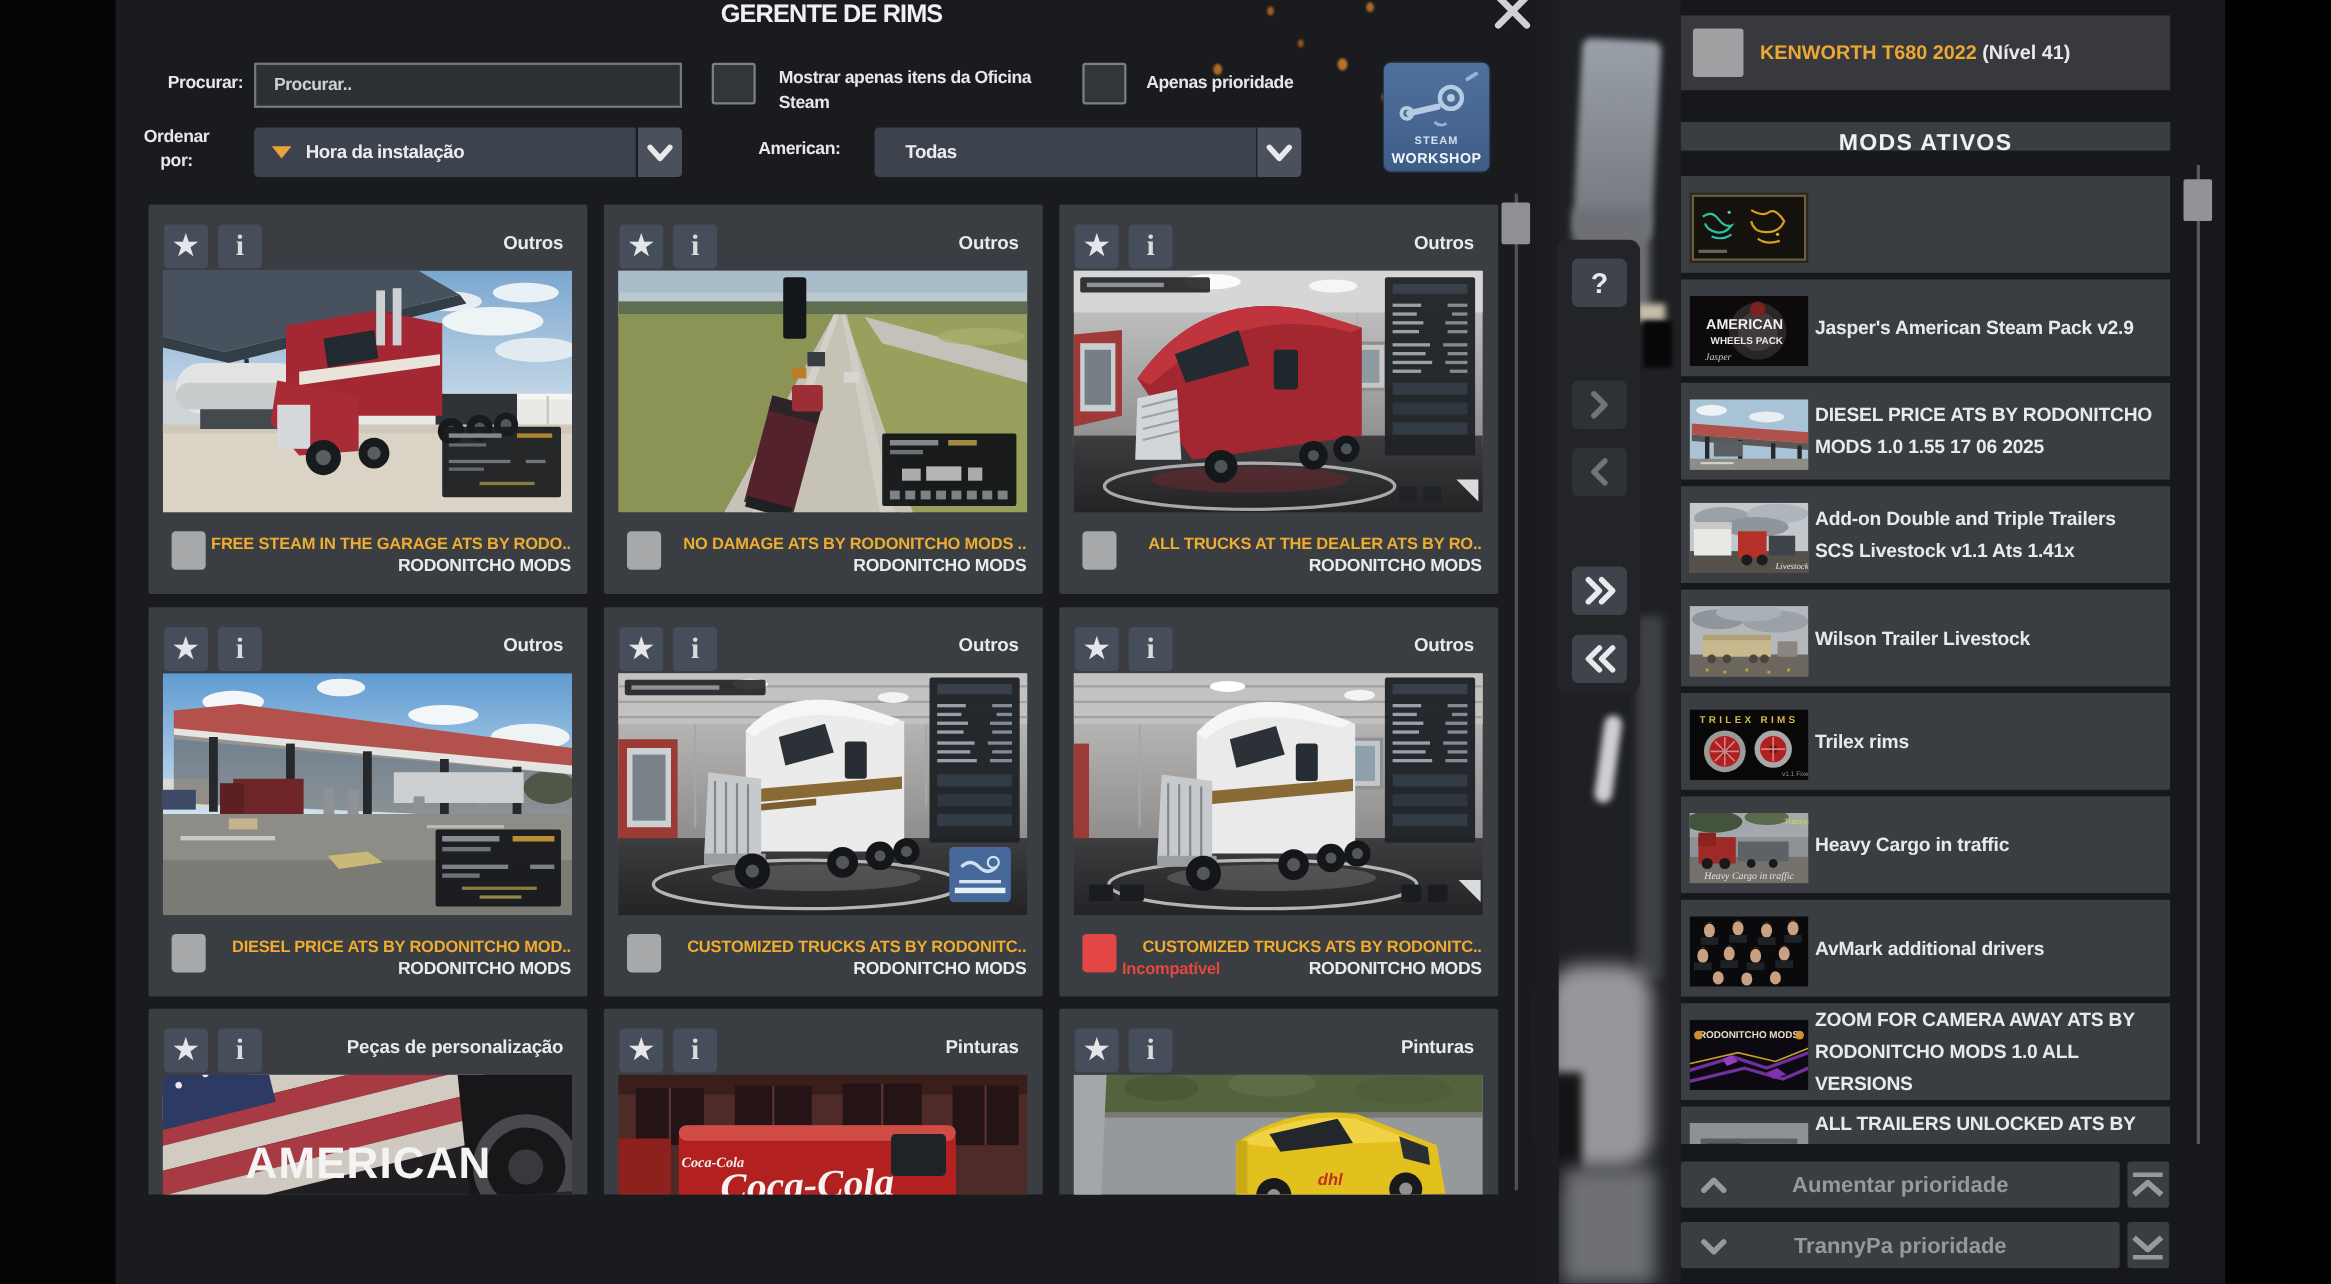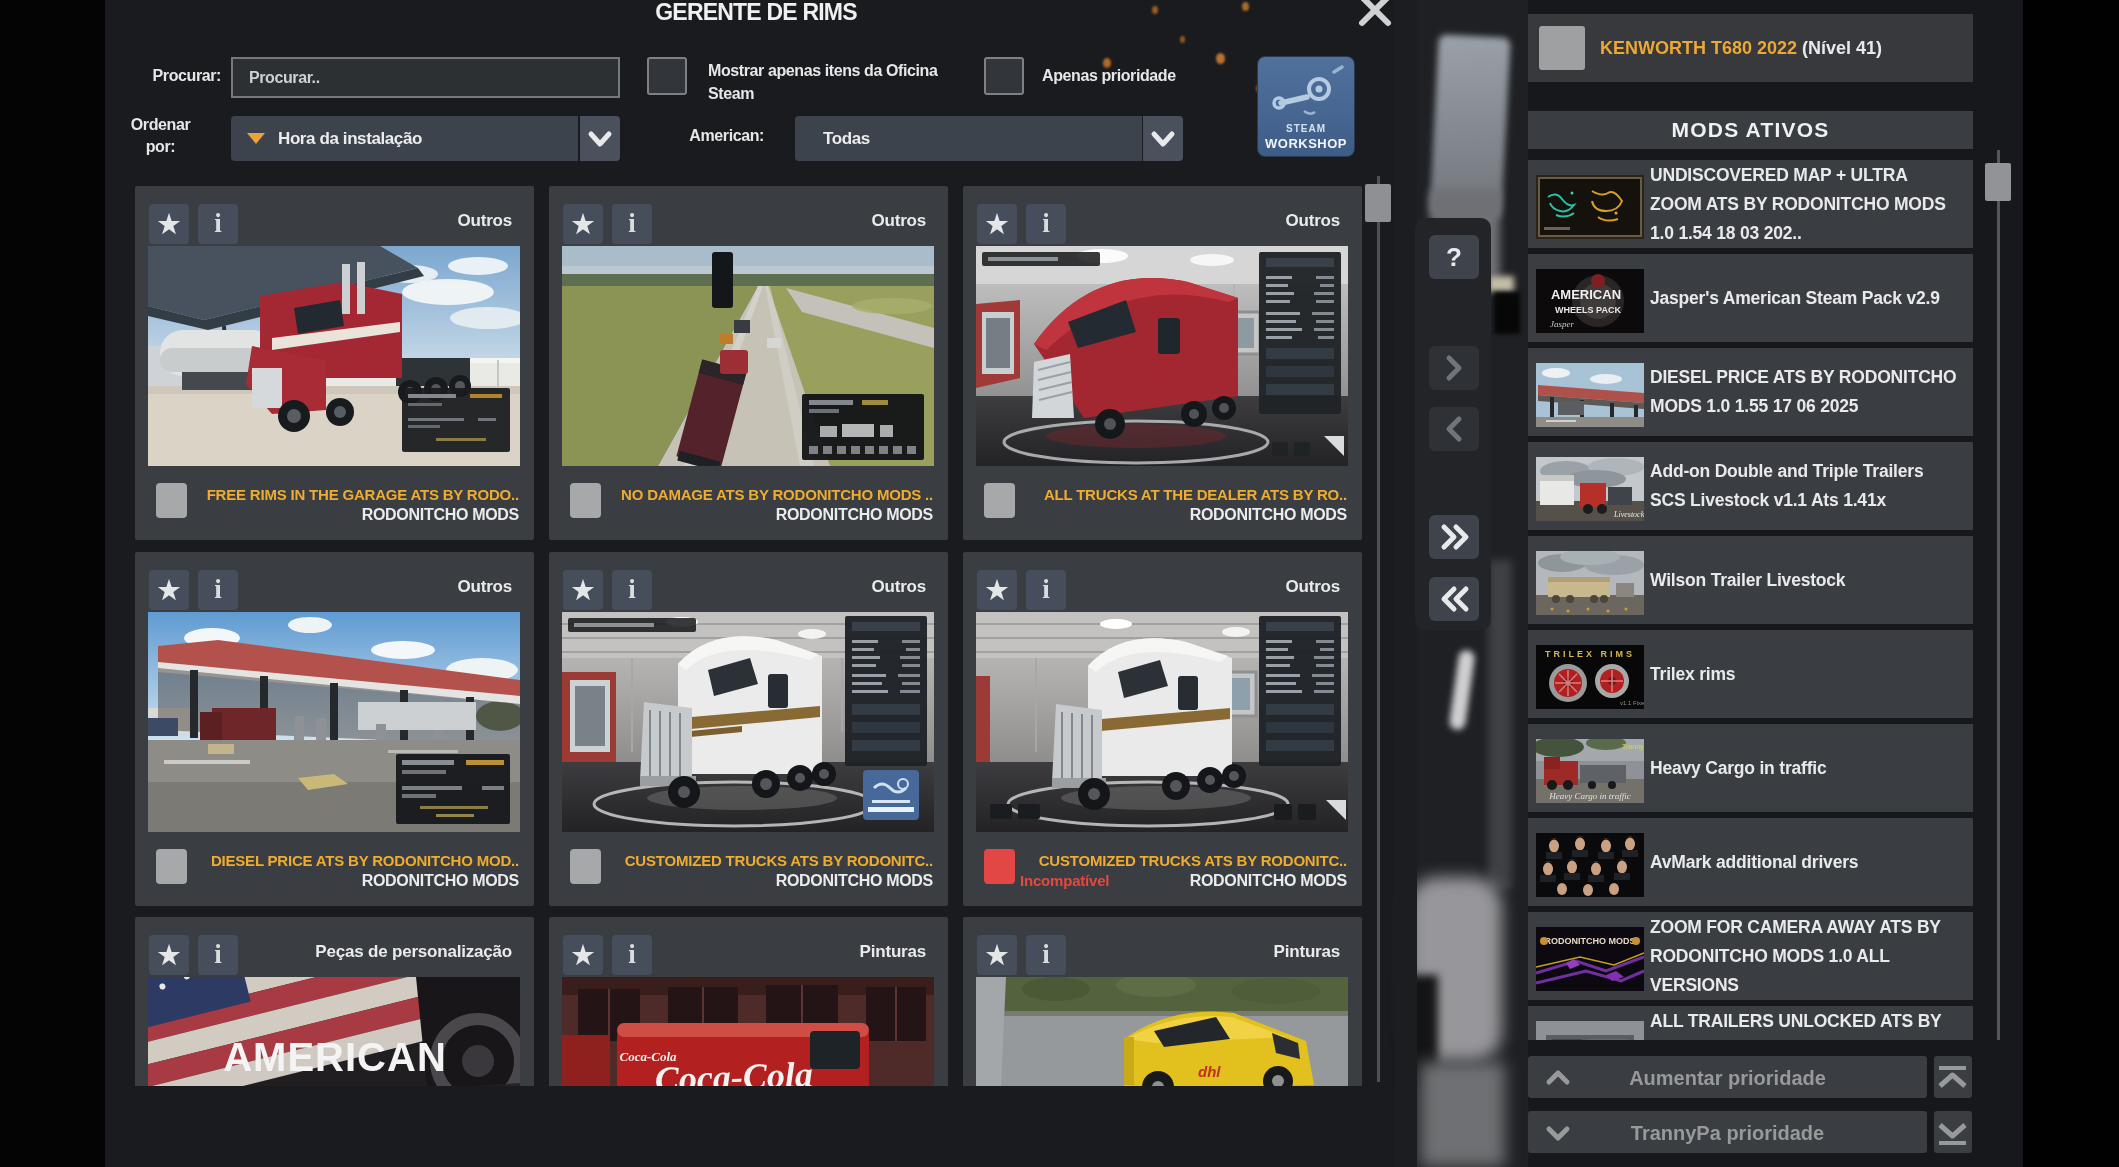--- a/index.html
+++ b/index.html
@@ -81,21 +81,21 @@
 .mbtn { position:absolute; left:14px; width:50px; height:44px; border-radius:6px; }
 .mb-on { background:#3f444c; }
 .mb-off { background:#2e3237; }
 #mq { top:17px; color:#e8e9ea; font-size:26px; font-weight:bold; text-align:center; line-height:44px;}
 
 
 #kbox { left:1528px; top:14px; width:445px; height:68px; background:#37393d; }
 #kcb { position:absolute; left:11px; top:12px; width:46px; height:44px; background:#9fa0a1; border-radius:3px; }
 #ktxt { position:absolute; left:72px; top:0; height:68px; line-height:68px; font-size:18px; font-weight:bold; }
 #ktxt .o { color:#eca834; } #ktxt .w { color:#e8e9ea; }
-#mhdr { left:1528px; top:111px; width:445px; height:38px; background:#3a3d41;
+#mhdr { left:1528px; top:111px; width:445px; height:26px; background:#3a3d41;
   text-align:center; line-height:38px; font-size:21px; font-weight:bold;
   color:#f0f1f2; letter-spacing:1.2px; }
 #mlist { left:1528px; top:160px; width:445px; height:880px; overflow:hidden; }
 .mi { position:absolute; left:0; width:445px; height:88px; background:#3a3d41; }
 .th { position:absolute; left:8px; top:15px; }
 .mtx { position:absolute; left:122px; top:0; width:320px; height:88px;
   display:flex; align-items:center; }
 .mtx span { font-size:17.5px; font-weight:700; color:#e8e9ea; line-height:29px;
   letter-spacing:-0.2px; white-space:nowrap; }
 
@@ -258,21 +258,21 @@
 <rect x="254" y="142" width="108" height="64" rx="2" fill="#1a1c1f" opacity=".94"></rect>
 <rect x="260" y="148" width="48" height="4" fill="#84888e"></rect>
 <rect x="322" y="148" width="32" height="4" fill="#b0852e"></rect>
 <rect x="260" y="157" width="34" height="3" fill="#64696f"></rect>
 <rect x="260" y="172" width="56" height="3" fill="#70757b"></rect>
 <rect x="260" y="179" width="32" height="3" fill="#64696f"></rect>
 <rect x="330" y="172" width="18" height="3" fill="#70757b"></rect>
 <rect x="288" y="192" width="50" height="3" fill="#8a7c42"></rect>
 </svg>
         <div class="cb"></div>
-        <div class="title">FREE RIMS IN THE GARAGE ATS BY RODO..</div>
+        <div class="title">FREE STEAM IN THE GARAGE ATS BY RODO..</div>
         <div class="author">RODONITCHO MODS</div>
       </div>
 <div class="card" style="left:549px;top:186px;">
         <div class="sq star">★</div>
         <div class="sq info">i</div>
         <div class="cat">Outros</div>
         <svg class="img" width="372" height="220" viewBox="0 0 372 220" preserveAspectRatio="none" xmlns="http://www.w3.org/2000/svg">
 <rect x="0" y="0" width="372" height="42" fill="#bcc8d0"></rect>
 <rect x="0" y="0" width="372" height="20" fill="#a9bcCA"></rect>
 <rect x="0" y="28" width="372" height="12" fill="#5e6e51"></rect>
@@ -728,23 +728,20 @@
 <path d="M20,40 q10,4 18,-2"></path>
           </g>
 <g stroke="#d8a020" stroke-width="2" fill="none">
 <path d="M56,16 q10,6 16,2 t14,8 q-4,10 -16,10 t-14,-10"></path>
 <path d="M62,42 q8,6 20,2"></path>
           </g>
 <circle cx="36" cy="18" r="1.5" fill="#3fd0b4"></circle>
           <circle cx="80" cy="38" r="1.5" fill="#e8b030"></circle>
 <rect x="8" y="52" width="26" height="3" fill="#6a6258"></rect>
         </svg>
-        <div class="mtx">
-          <span>UNDISCOVERED MAP + ULTRA<br>ZOOM ATS BY RODONITCHO MODS<br>1.0 1.54 18 03 202..</span>
-        </div>
       </div>
 <div class="mi" style="top:94px">
         <svg class="th" width="108" height="64" viewBox="0 0 108 64" preserveAspectRatio="none" xmlns="http://www.w3.org/2000/svg">
           <rect width="108" height="64" fill="#0c0a0a"></rect>
 <circle cx="62" cy="32" r="26" fill="#2a2626"></circle>
 <circle cx="62" cy="32" r="18" fill="#403a3a"></circle>
 <circle cx="62" cy="12" r="7" fill="#7e2022"></circle>
 <text x="50" y="30" font-family="Liberation Sans, sans-serif" font-size="13" font-weight="bold" fill="#f0f0f0" text-anchor="middle">AMERICAN</text>
 <text x="52" y="44" font-family="Liberation Sans, sans-serif" font-size="9" font-weight="bold" fill="#e8e8e8" text-anchor="middle">WHEELS PACK</text>
 <text x="14" y="58" font-family="Liberation Serif, serif" font-size="9" font-style="italic" fill="#c8c8c8">Jasper</text>

